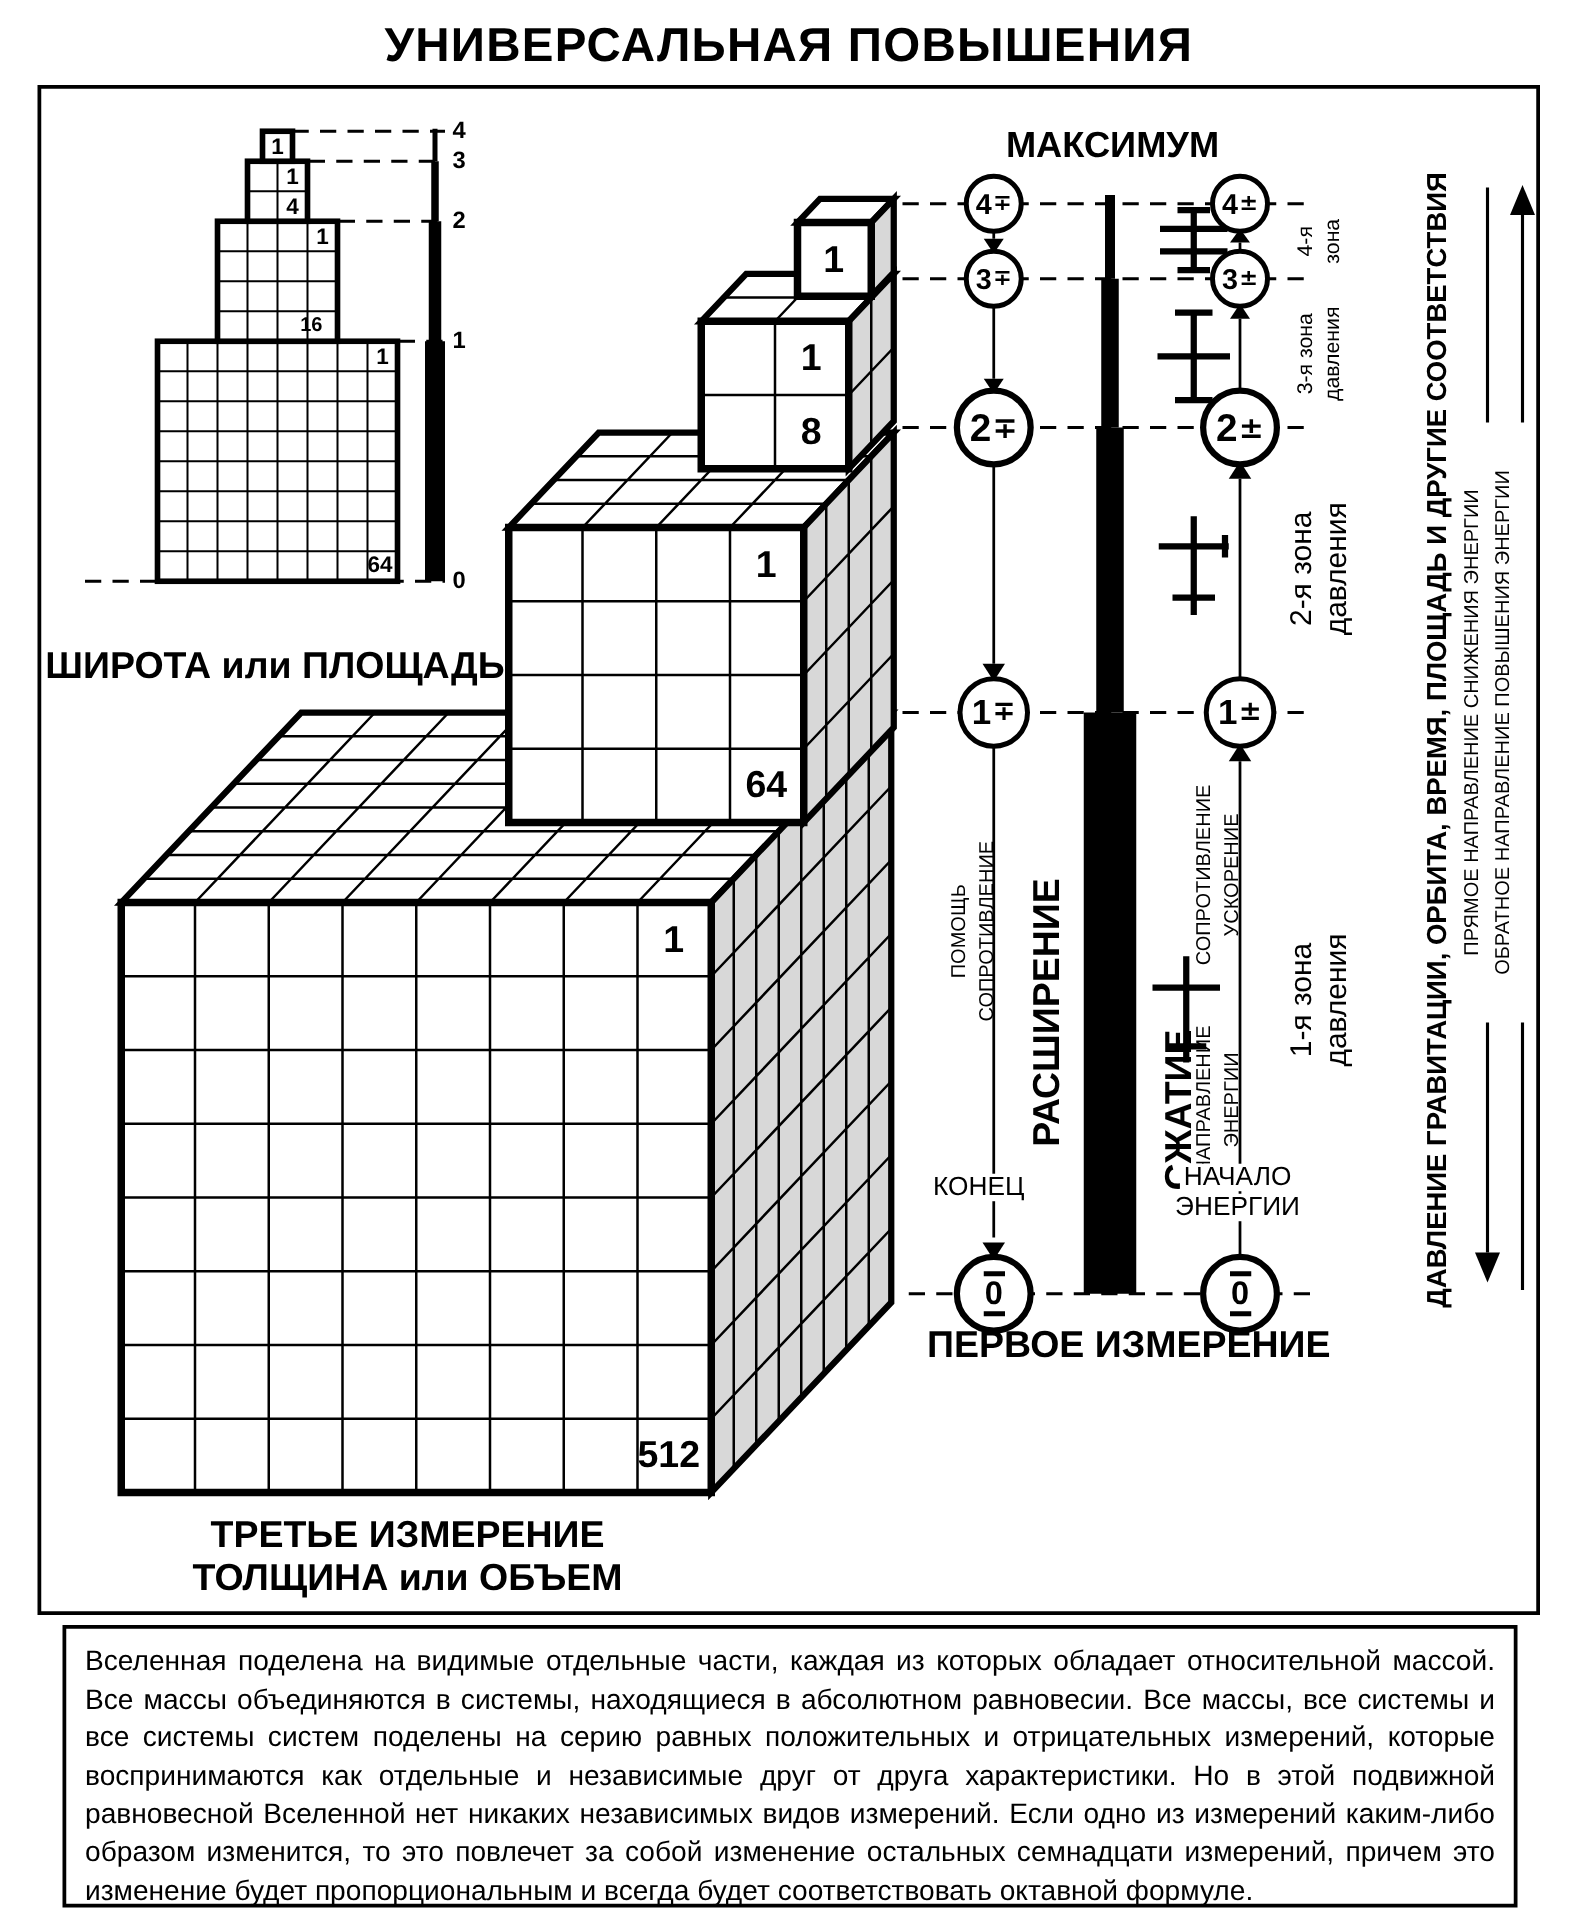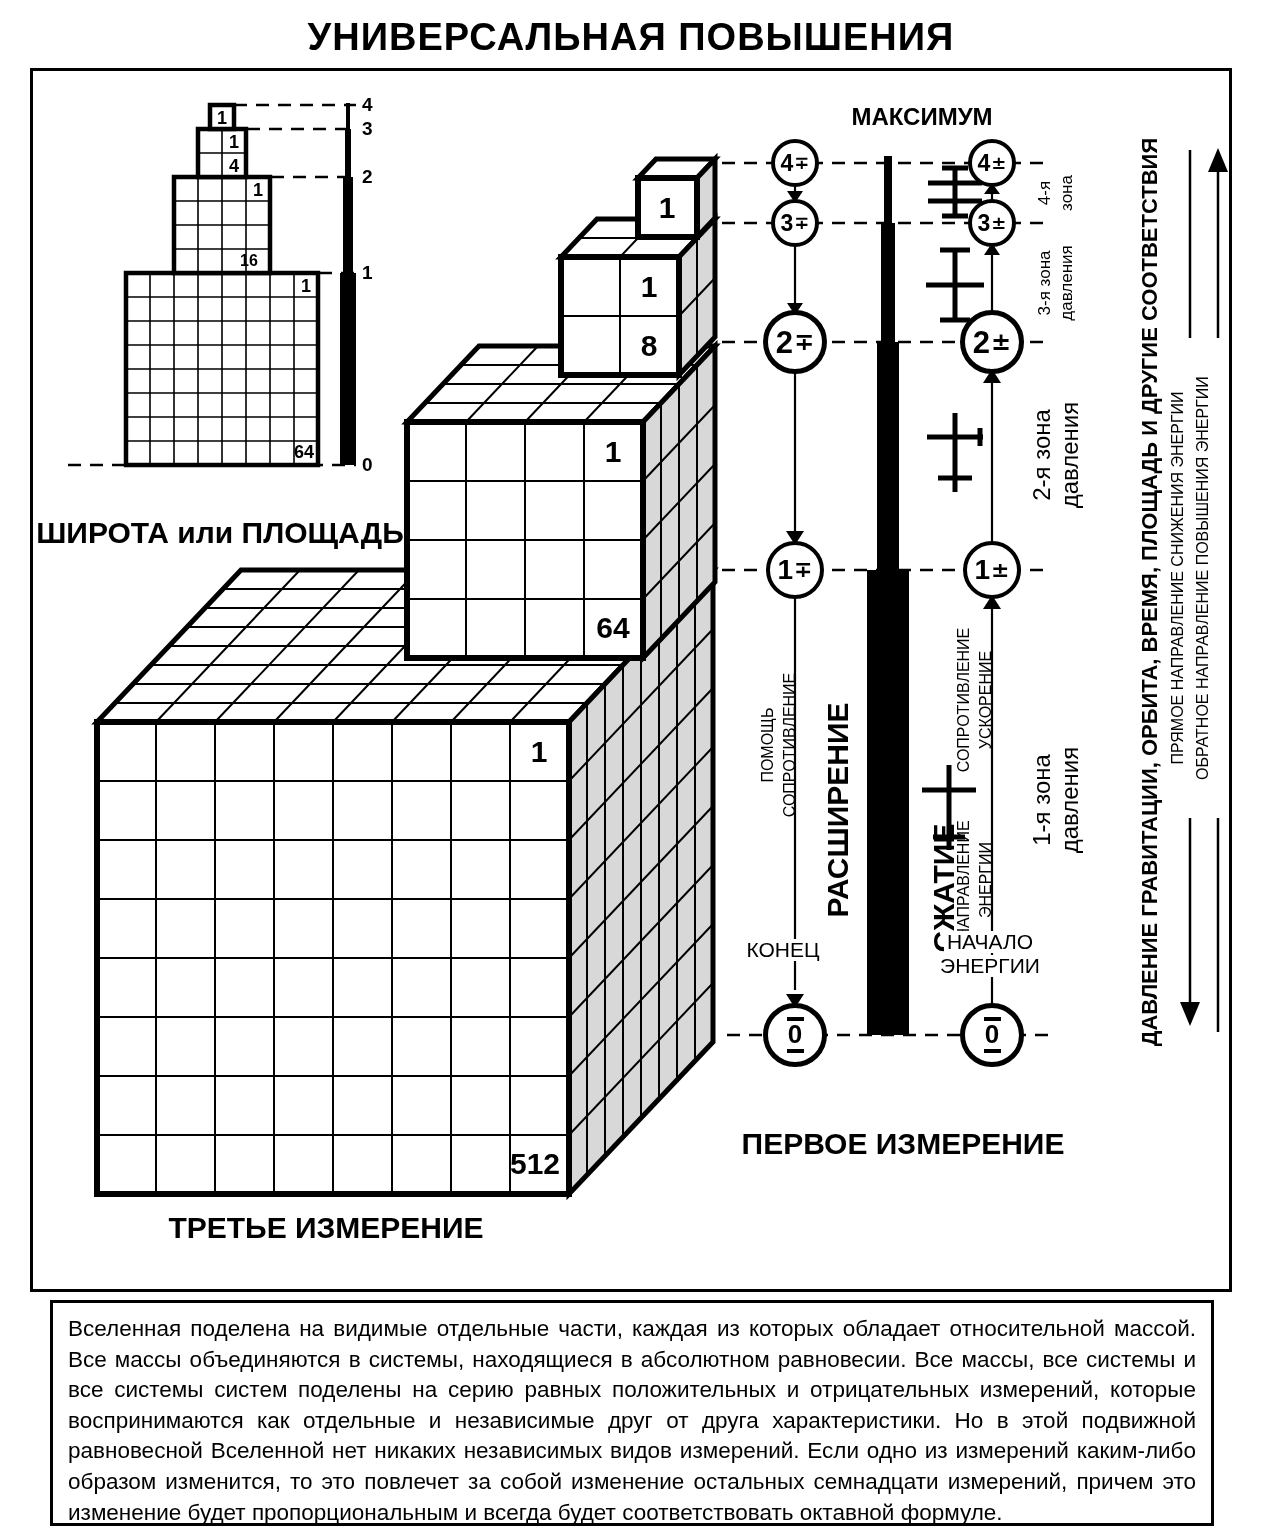--- a/index.html
+++ b/index.html
@@ -194,22 +194,23 @@
   <div class="hlbl cubenum" style="left:667px;top:208px;">1</div>
   <div class="hlbl cubenum" style="left:649px;top:287px;">1</div>
   <div class="hlbl cubenum" style="left:649px;top:346px;">8</div>
   <div class="hlbl cubenum" style="left:613px;top:452px;">1</div>
   <div class="hlbl cubenum" style="left:613px;top:628px;">64</div>
   <div class="hlbl cubenum" style="left:539px;top:752px;">1</div>
   <div class="hlbl cubenum" style="left:535px;top:1164px;">512</div>
 
   <div class="hlbl cap" style="left:220px;top:533px;text-align:right;">ШИРОТА или ПЛОЩАДЬ</div>
   <div class="hlbl cap" style="left:326px;top:1228px;">ТРЕТЬЕ ИЗМЕРЕНИЕ</div>
-  <div class="hlbl cap" style="left:903px;top:1144px;text-align:center;">ПЕРВОЕ ИЗМЕРЕНИЕ</div>
-  <div class="hlbl cap" style="left:922px;top:117px;font-size:24px;">МАКСИМУМ</div>
+  <div class="hlbl cap" style="left:326px;top:1263px;">ТОЛЩИНА или ОБЪЕМ</div>
+  <div class="hlbl cap" style="left:903px;top:1076px;text-align:center;">ПЕРВОЕ ИЗМЕРЕНИЕ</div>
+  <div class="hlbl cap" style="left:890px;top:117px;font-size:29px;">МАКСИМУМ</div>
 
   <div class="circle c40" style="left:795px;top:163px;">
     <span class="digit">4</span>
       <span class="sign">∓</span>
   </div>
   <div class="circle c40" style="left:795px;top:223px;">
     <span class="digit">3</span>
       <span class="sign">∓</span>
   </div>
   <div class="circle c54" style="left:795px;top:342px;">

